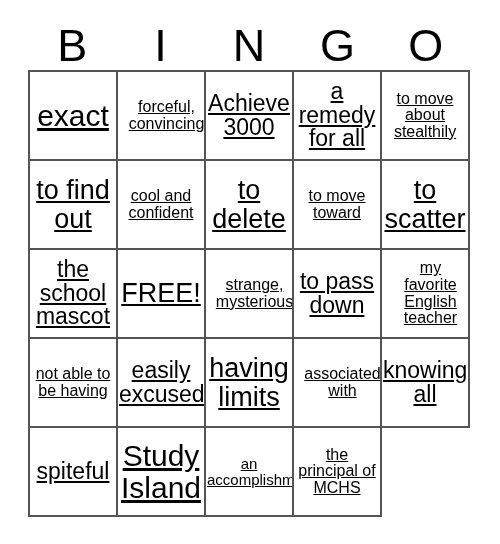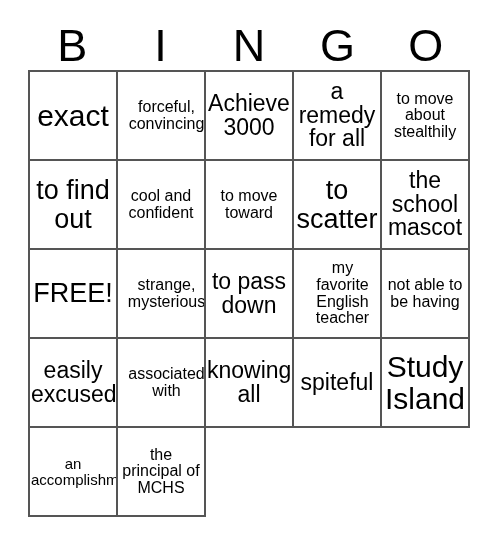--- a/index.html
+++ b/index.html
@@ -46,20 +46,21 @@
 
   
   #grid {
     flex: 1 1 auto;
     display: grid;
     grid-template-columns: repeat(5, 1fr);
     grid-template-rows: repeat(5, 1fr);
     border-top: 2px solid #555555;
     border-left: 2px solid #555555;
     box-sizing: border-box;
+    text-decoration: underline;
   }
   .cell {
     border-right: 2px solid #555555;
     border-bottom: 2px solid #555555;
     box-sizing: border-box;
     display: flex;
     align-items: center;
     justify-content: center;
     text-align: center;
     overflow: hidden;
@@ -113,20 +114,23 @@
 
     <div class="cell sz-m">
         <span class="cell-text">to move about stealthily</span>
       </div>
     <div class="cell sz-xl">
         <span class="cell-text">to find out</span>
       </div>
     <div class="cell sz-m">
         <span class="cell-text">cool and confident</span>
       </div>
+    <div class="cell sz-xl">
+        <span class="cell-text">to delete</span>
+      </div>
     <div class="cell sz-m">
         <span class="cell-text">to move toward</span>
       </div>
 
     <div class="cell sz-xl">
         <span class="cell-text">to scatter</span>
       </div>
     <div class="cell sz-l">
         <span class="cell-text">the school mascot</span>
       </div>
@@ -142,20 +146,23 @@
 
     <div class="cell sz-s">
         <span class="cell-text">my favorite English teacher</span>
       </div>
     <div class="cell sz-m">
         <span class="cell-text">not able to be having</span>
       </div>
     <div class="cell sz-l">
         <span class="cell-text">easily excused</span>
       </div>
+    <div class="cell sz-xl">
+        <span class="cell-text">having limits</span>
+      </div>
     <div class="cell sz-s">
         <span class="cell-text">associated with</span>
       </div>
 
     <div class="cell sz-l">
         <span class="cell-text">knowing all</span>
       </div>
     <div class="cell sz-l">
         <span class="cell-text">spiteful</span>
       </div>

